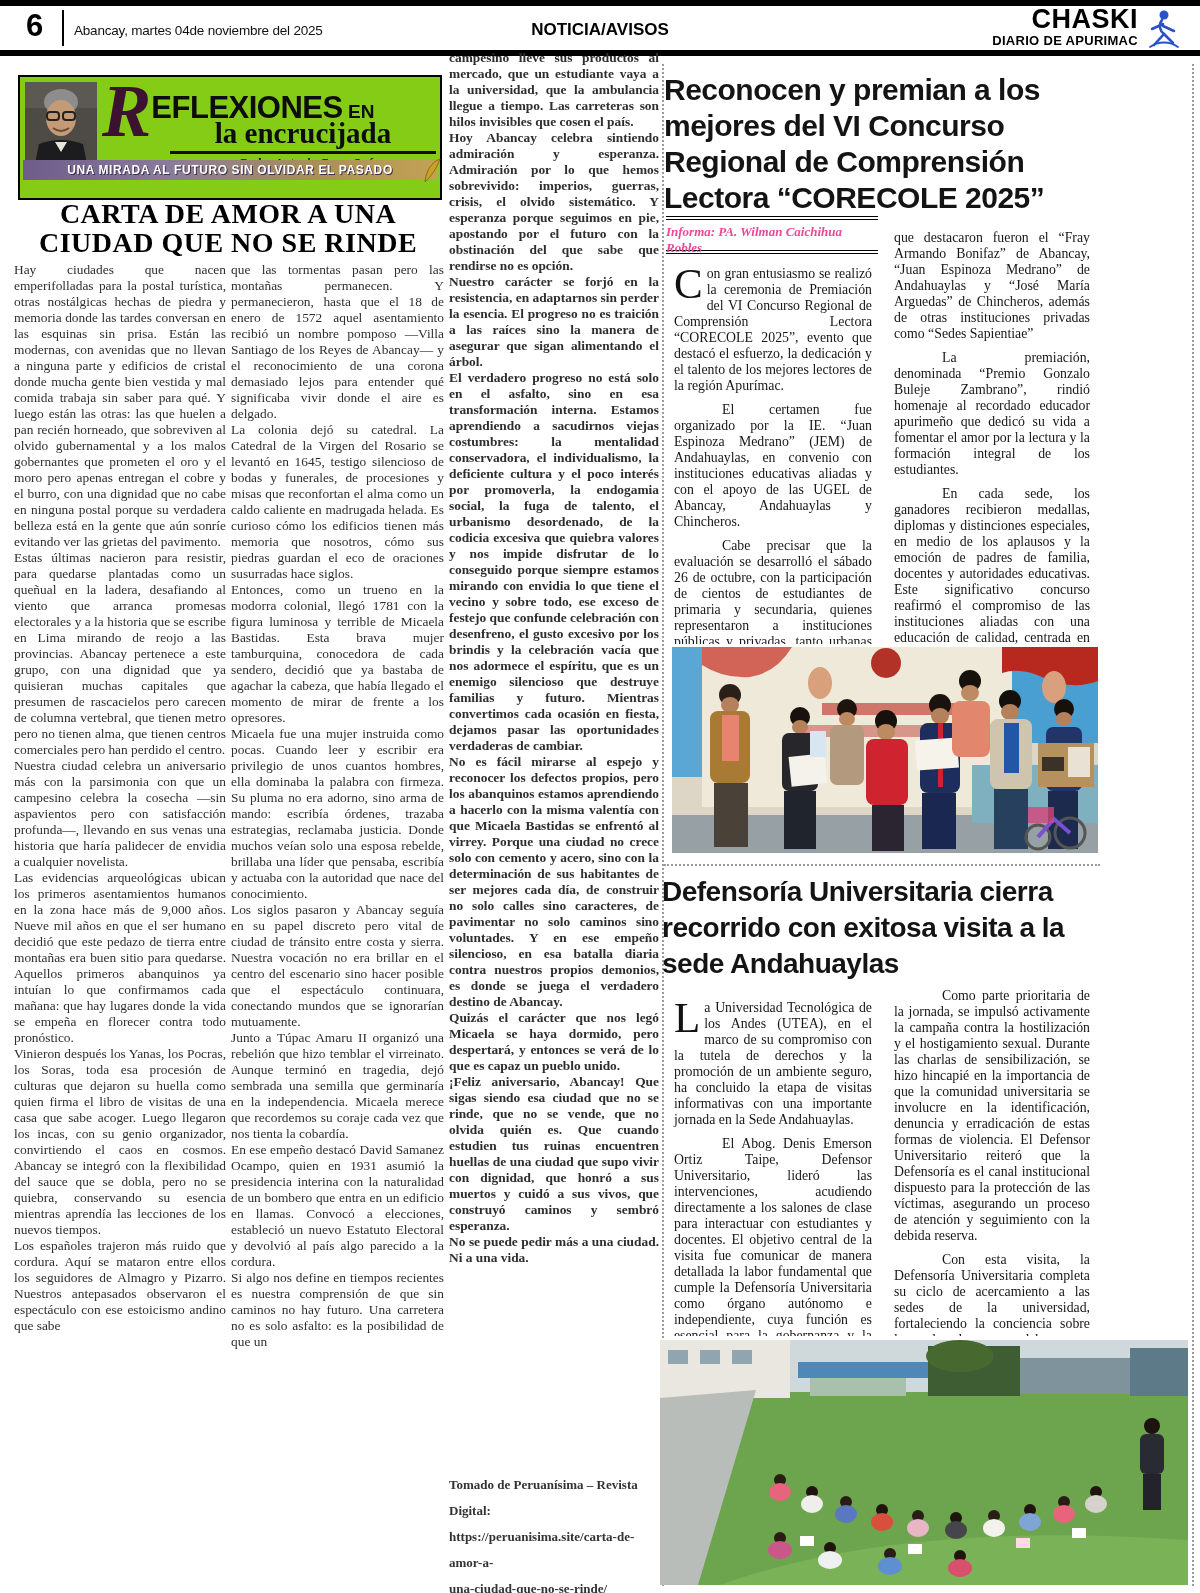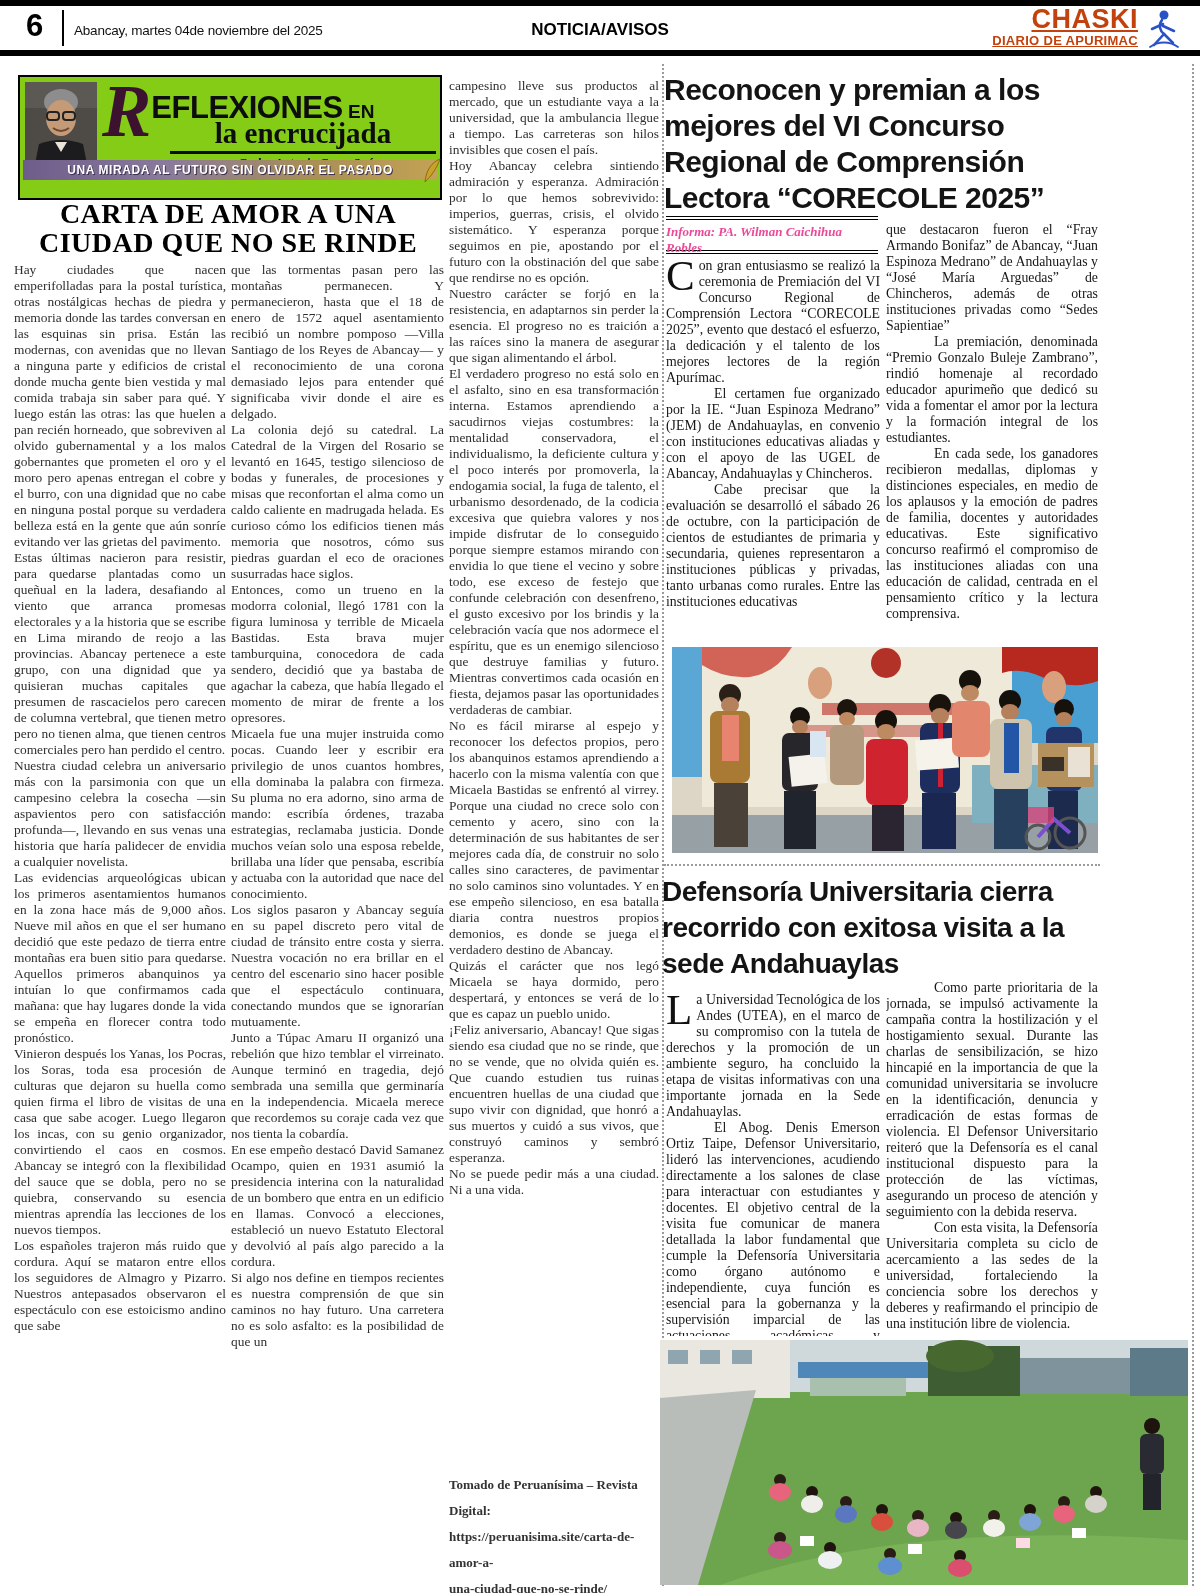--- a/index.html
+++ b/index.html
@@ -9,21 +9,21 @@
   .topbar{position:absolute;left:0;top:0;width:1200px;height:6px;background:#000;}
   .headrule{position:absolute;left:0;top:50px;width:1200px;height:6px;background:#000;}
   .pagenum{position:absolute;left:26px;top:8px;font-family:"Liberation Sans",sans-serif;
            font-size:31px;font-weight:700;color:#000;}
   .numrule{position:absolute;left:62px;top:10px;width:2px;height:36px;background:#000;}
   .dateline{position:absolute;left:74px;top:23px;font-family:"Liberation Sans",sans-serif;
             font-size:13.5px;color:#111;letter-spacing:-0.2px;}
   .section{position:absolute;left:400px;top:20px;width:400px;text-align:center;
            font-family:"Liberation Sans",sans-serif;font-size:17px;font-weight:700;color:#000;}
   .masthead{position:absolute;right:62px;top:6px;width:260px;text-align:right;
-            font-family:"Liberation Sans",sans-serif;color:#c2410c;text-decoration:underline;}
+            font-family:"Liberation Sans",sans-serif;color:#000000;}
   .masthead .m1{font-size:27px;font-weight:800;letter-spacing:0.5px;line-height:27px;}
   .masthead .m2{font-size:13px;font-weight:600;letter-spacing:0.3px;}
   .chaski-logo{position:absolute;right:14px;top:7px;width:46px;height:44px;}
   
   .vdot{position:absolute;width:0;border-left:2px dotted #9a9a9a;}
   .hdot{position:absolute;height:0;border-top:2px dotted #9a9a9a;}
   
   .refbox{position:absolute;left:18px;top:75px;width:420px;height:121px;border:2px solid #000;
           background:#84cc16;}
   .refphoto{position:absolute;left:5px;top:5px;width:72px;height:92px;overflow:hidden;}
@@ -45,35 +45,35 @@
   .quill{position:absolute;right:-2px;bottom:14px;width:20px;height:26px;}
   
   .lheadline{position:absolute;left:14px;top:199px;width:428px;text-align:center;
              font-family:"Liberation Serif",serif;font-weight:700;font-size:28px;
              line-height:29px;color:#000;letter-spacing:0.5px;}
   .lcol{position:absolute;font-size:13.4px;line-height:16px;text-align:justify;
         color:#2e2e2e;overflow:hidden;hyphens:auto;-webkit-hyphens:auto;}
   .lcol p{margin:0;}
   #lcol1{left:14px;top:262px;width:212px;height:1326px;}
   #lcol2{left:231px;top:262px;width:213px;height:1326px;}
-  #lcol3{left:449px;top:78px;width:210px;height:1392px;}
+  #lcol3{left:449px;top:50px;width:210px;height:1392px;font-weight:bold;}
   .srcnote{position:absolute;left:449px;top:1472px;width:210px;font-weight:700;
            font-size:13px;line-height:26px;color:#333;}
   .srcnote p{margin:0;}
   
   .nheadline{position:absolute;font-family:"Liberation Sans",sans-serif;
              font-weight:700;color:#141414;letter-spacing:-0.5px;}
   #nh1{left:664px;top:72px;width:436px;font-size:30px;line-height:36px;}
   #nh2{left:662px;top:874px;width:438px;font-size:28px;line-height:36px;}
   .bylinebox{position:absolute;left:666px;top:216px;width:212px;height:26px;
              border-top:4px double #000;border-bottom:4px double #000;padding-top:4px;
              font-style:italic;font-weight:700;font-size:13px;color:#ec4899;}
   .ncol{position:absolute;font-size:13.8px;line-height:16px;text-align:justify;color:#161616;
         overflow:hidden;hyphens:auto;-webkit-hyphens:auto;}
-  .ncol p{margin:0;}
+  .ncol p{margin:8px;}
   .ncol p + p{text-indent:48px;}
   .indent-first p:first-child{text-indent:48px;}
   .dropcap p:first-child::first-letter{float:left;font-size:43px;line-height:33px;
         padding:1px 4px 0 0;font-weight:400;color:#111;}
   #n1a{left:666px;top:258px;width:214px;height:386px;}
   #n1b{left:886px;top:222px;width:212px;height:422px;}
   #n2a{left:666px;top:992px;width:214px;height:344px;}
   #n2b{left:886px;top:980px;width:212px;height:356px;}
   .photo{position:absolute;overflow:hidden;background:#ccc;}
   #photo1{left:672px;top:647px;width:426px;height:206px;}

